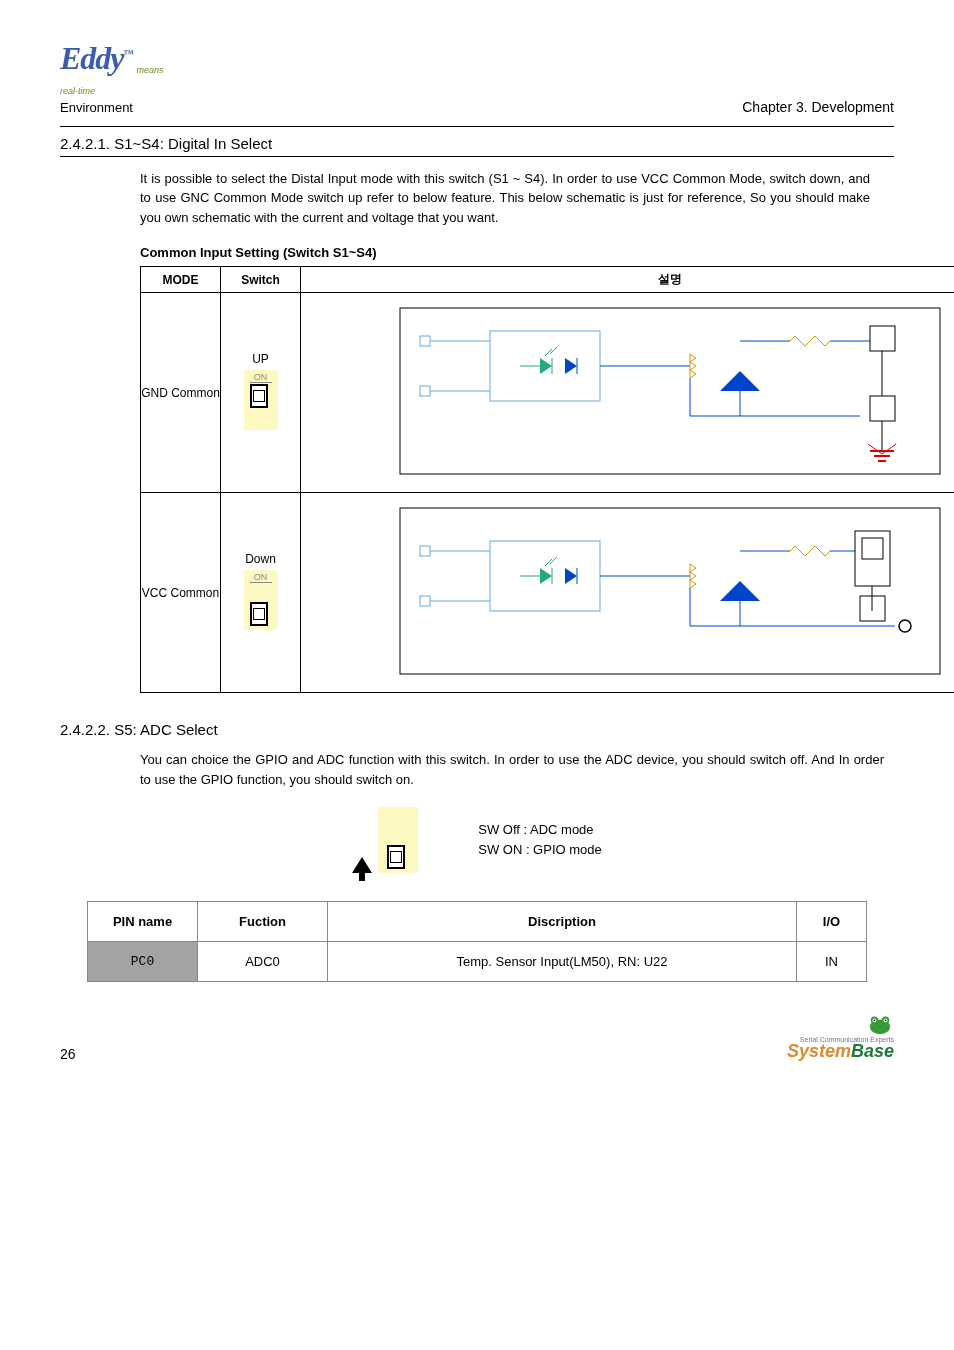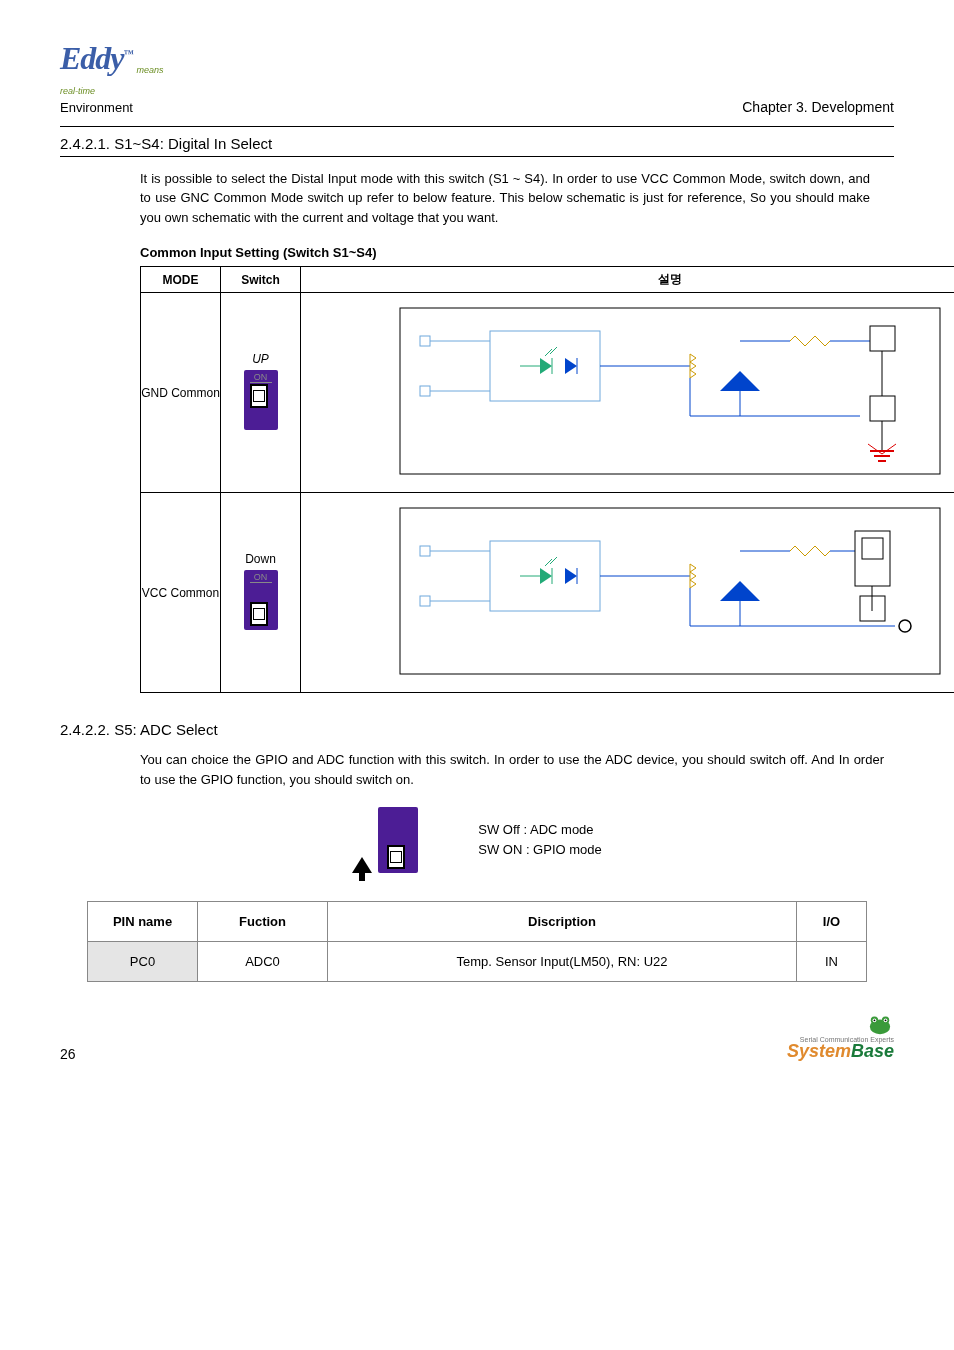--- a/index.html
+++ b/index.html
@@ -20,35 +20,35 @@
   .chapter { font-size: 14px; }
   .section-title { font-size: 15px; border-bottom: 1px solid #000; padding-bottom: 4px; margin-top: 6px; margin-bottom: 12px; }
   .body-text { margin-left: 80px; margin-right: 24px; font-size: 13px; line-height: 1.5; text-align: justify; margin-bottom: 18px; }
   .bold-sub { font-weight: bold; font-size: 13px; margin-left: 80px; margin-bottom: 6px; }
   .sch-table { border-collapse: collapse; margin-left: 80px; width: 900px; }
   .sch-table th, .sch-table td { border: 1px solid #000; font-size: 12px; text-align: center; vertical-align: middle; }
   .sch-table th { font-weight: bold; padding: 4px 6px; }
   .sch-table .mode-col { width: 80px; }
   .sch-table .sw-col { width: 80px; }
   .sch-table .diag-col { height: 200px; }
-  .sw-box { display: inline-block; width: 34px; height: 60px; background: #4c1d95; color: #fff; position: relative; border-radius: 2px; }
+  .sw-box { display: inline-block; width: 34px; height: 60px; background: #fef9c3; color: #fff; position: relative; border-radius: 2px; }
   .sw-on-label { font-size: 9px; color: #888; position: absolute; top: 2px; left: 6px; border-bottom:1px solid #888; width:22px; text-align:center; }
   .sw-slider { position: absolute; width: 18px; height: 24px; background: #fff; border: 2px solid #000; left: 6px; display:flex; align-items:center; justify-content:center; }
   .sw-slider::before { content:''; width:10px;height:10px;border:1px solid #000; }
   .sw-up .sw-slider { top: 14px; }
   .sw-down .sw-slider { bottom: 4px; }
   .diag-svg { width: 100%; height: 190px; }
   .sub2 { font-size: 15px; margin-top: 28px; margin-bottom: 12px; }
   .body-text2 { margin-left: 80px; margin-right: 10px; font-size: 13px; line-height: 1.5; text-align: justify; margin-bottom: 18px; }
   .sw-row { display:flex; align-items:center; justify-content:center; gap: 60px; margin: 18px 0 28px 0; }
   .sw-mode-text { font-size: 13px; line-height:1.6; }
   .pin-table { border-collapse: collapse; margin: 0 auto 30px auto; width: 780px; }
   .pin-table th, .pin-table td { border: 1px solid #888; padding: 12px 8px; font-size: 13px; text-align: center; }
   .pin-table th { font-weight: bold; }
-  .pin-table td.gray { background: #e5e5e5; }
+  .pin-table td.gray { background: #a3a3a3; font-family: Liberation Mono, monospace; }
   .footer-row { display:flex; justify-content: space-between; align-items:flex-end; margin-top: 30px; }
   .page-num { font-size: 14px; }
   .footer-logo { text-align:right; }
   .footer-logo .sb { font-style: italic; font-weight: bold; font-size: 18px; }
   .footer-logo .s { color:#e08a2e; }
   .footer-logo .b { color:#1a7a3a; }
   .footer-logo .tag { font-size:7px; color:#777; display:block; margin-bottom:-2px; }
   .frog { display:inline-block; width:28px;height:24px; vertical-align: middle; }
   .arrow-up { display:inline-block; width:0;height:0;border-left:10px solid transparent;border-right:10px solid transparent;border-bottom:16px solid #000; position:relative; }
   .arrow-up::after{content:'';position:absolute;left:-3px;top:14px;width:6px;height:10px;background:#000;}
@@ -77,21 +77,21 @@
 <table class="sch-table">
   <tbody>
       <tr>
     <th class="mode-col">MODE</th>
     <th class="sw-col">Switch</th>
     <th>설명</th>
   </tr>
   <tr>
     <td class="mode-col diag-col"><span>GND Common</span></td>
     <td class="sw-col diag-col">
-      <div style="margin-bottom:4px;font-style:italic;">UP</div>
+      <div style="margin-bottom:4px;">UP</div>
       <div class="sw-box sw-up"><span class="sw-on-label">ON</span><span class="sw-slider"></span></div>
     </td>
     <td class="diag-col">
       <svg class="diag-svg" viewBox="0 0 560 190">
         <rect x="10" y="12" width="540" height="166" fill="none" stroke="#000" stroke-width="1"></rect>
 
         <rect x="30" y="40" width="10" height="10" fill="none" stroke="#6fa8dc"></rect>
         <line x1="40" y1="45" x2="100" y2="45" stroke="#6fa8dc"></line>
         <rect x="30" y="90" width="10" height="10" fill="none" stroke="#6fa8dc"></rect>
         <line x1="40" y1="95" x2="100" y2="95" stroke="#6fa8dc"></line>

